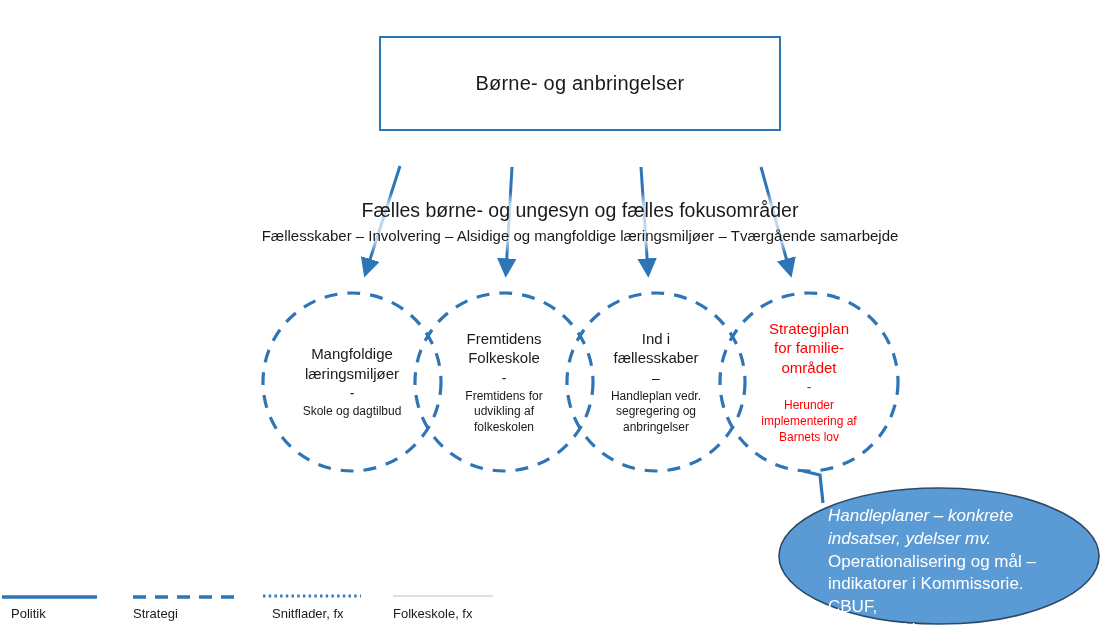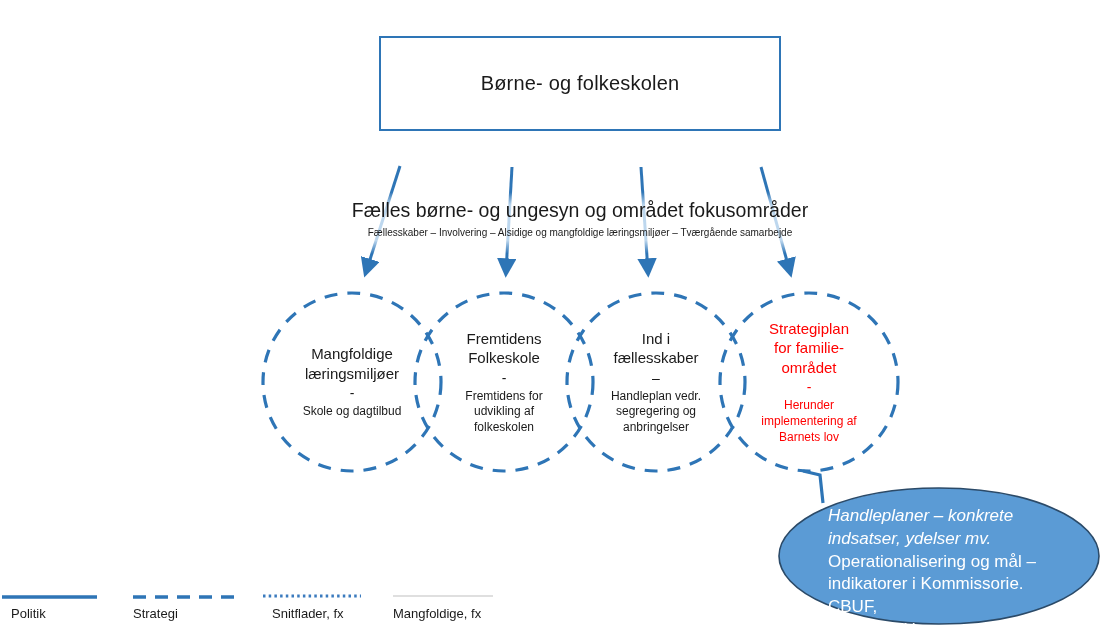--- a/index.html
+++ b/index.html
@@ -19,21 +19,21 @@
   }
   .policy-box-label{font-size:20px;letter-spacing:.2px;}
 
   
   .vision-title{
     left:230px;top:199px;width:700px;text-align:center;
     font-size:19.5px;z-index:1;
   }
   .vision-subtitle{
     left:180px;top:227px;width:800px;text-align:center;
-    font-size:10px;z-index:1;
+    font-size:15px;z-index:1;
   }
 
   
   .circle-text{
     top:293px;width:180px;height:178px;
     display:flex;flex-direction:column;align-items:center;justify-content:center;
     text-align:center;z-index:1;
   }
   .circle-title{font-size:15px;line-height:1.3;}
   .circle-sep{font-size:14px;line-height:1;margin:3px 0 4px 0;}
@@ -88,24 +88,24 @@
 
     <polyline points="803,471 820,475 823,503" fill="none" stroke="#2E75B6" stroke-width="3.2"></polyline>
 
     <line x1="2" y1="597" x2="97" y2="597" stroke="#2E75B6" stroke-width="3.5"></line>
     <line x1="133" y1="597" x2="236" y2="597" stroke="#2E75B6" stroke-width="3.5" stroke-dasharray="13 9"></line>
     <line x1="263" y1="596" x2="361" y2="596" stroke="#3B7BBE" stroke-width="3" stroke-dasharray="2.5 3.2"></line>
     <line x1="393" y1="596" x2="493" y2="596" stroke="#BFBFBF" stroke-width="1.2"></line>
   </svg>
 
   <div class="abs policy-box">
-    <span class="policy-box-label">Børne- og folkeskolen</span>
+    <span class="policy-box-label">Børne- og anbringelser</span>
   </div>
 
-  <div class="abs vision-title">Fælles børne- og ungesyn og området fokusområder</div>
+  <div class="abs vision-title">Fælles børne- og ungesyn og fælles fokusområder</div>
   <div class="abs vision-subtitle">Fællesskaber – Involvering – Alsidige og mangfoldige læringsmiljøer – Tværgående samarbejde</div>
 
   <div class="abs circle-text" style="left:262px;">
     <div class="circle-title pre">Mangfoldige
 læringsmiljøer</div>
     <div class="circle-sep">-</div>
     <div class="circle-sub pre">Skole og dagtilbud</div>
   </div>
 
   <div class="abs circle-text" style="left:414px;">
@@ -140,15 +140,15 @@
     <div class="ellipse-italic pre">Handleplaner – konkrete
 indsatser, ydelser mv.</div>
     <div class="pre">Operationalisering og mål –
 indikatorer i Kommissorie. CBUF,
 CSV og UU</div>
   </div>
 
   <div class="abs legend-label legend-politik">Politik</div>
   <div class="abs legend-label legend-strategi">Strategi</div>
   <div class="abs legend-label legend-snitflader">Snitflader, fx</div>
-  <div class="abs legend-label legend-handlinger">Mangfoldige, fx</div>
+  <div class="abs legend-label legend-handlinger">Folkeskole, fx</div>
 
 </div>
 
 </body></html>

